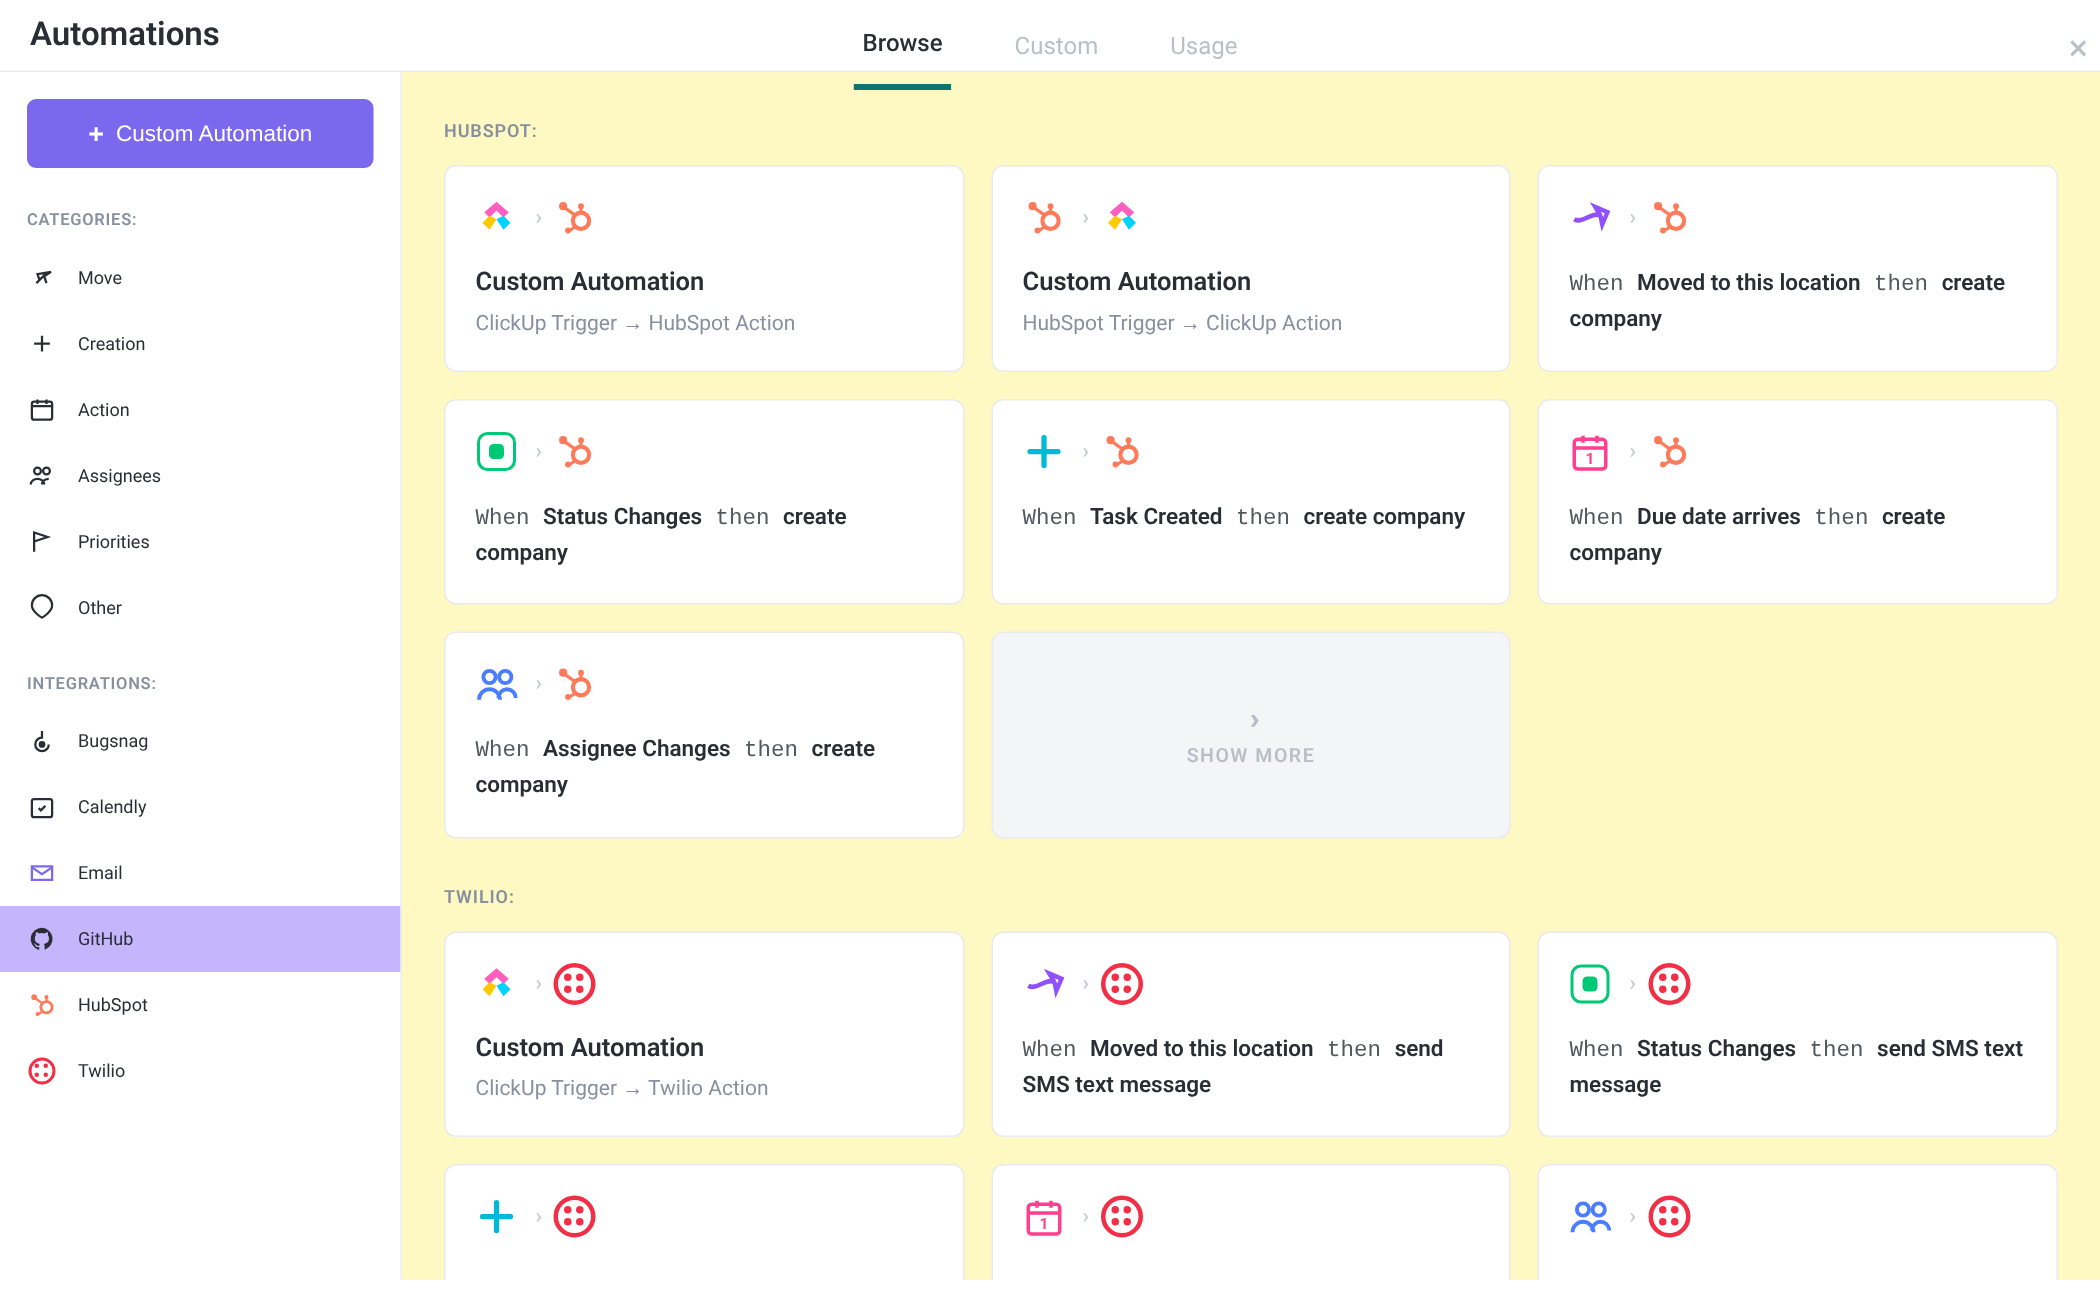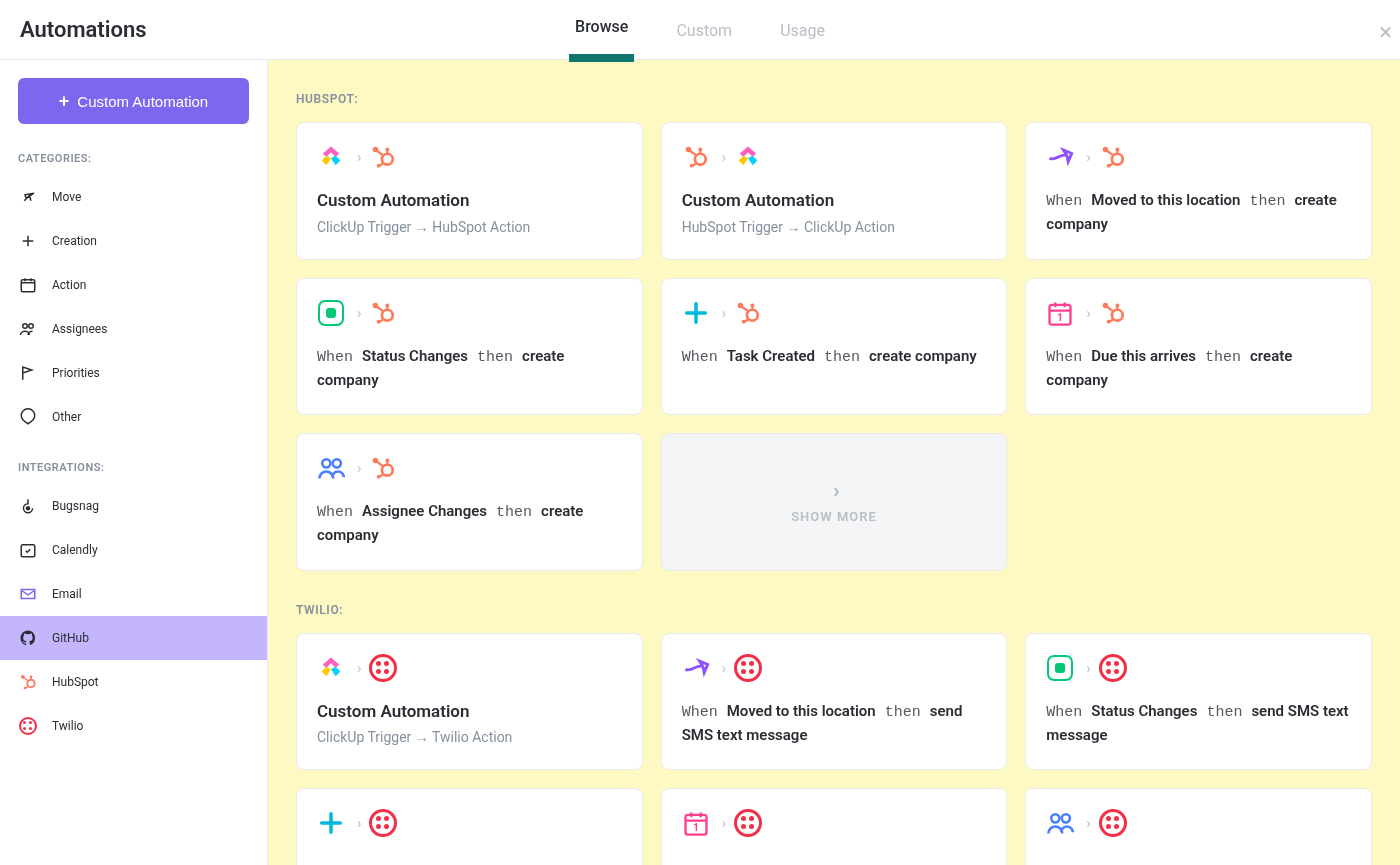--- a/index.html
+++ b/index.html
@@ -1,21 +1,21 @@
 <!DOCTYPE html>
 <html><head>
 <meta charset="utf-8">
 <style>
   * { box-sizing: border-box; margin: 0; padding: 0; }
   body { font-family: -apple-system, BlinkMacSystemFont, "Segoe UI", Roboto, sans-serif; background: #fff; color: #2a2e34; width: 1400px; height: 865px; overflow: hidden; }
-  .header { display: flex; align-items: center; height: 60px; border-bottom: 1px solid #e8eaed; position: relative; padding: 0 20px; }
+  .header { display: flex; align-items: center; height: 48px; border-bottom: 1px solid #e8eaed; position: relative; padding: 0 20px; }
   .header-title { font-size: 22px; font-weight: 600; }
   .tabs { position: absolute; left: 50%; top: 0; transform: translateX(-50%); display: flex; gap: 36px; height: 60px; align-items: center; }
   .tab { font-size: 16px; color: #b9bec7; padding: 18px 6px; cursor: pointer; }
-  .tab.active { color: #2a2e34; font-weight: 500; border-bottom: 8px solid #0f766e; }
+  .tab.active { color: #2a2e34; font-weight: 500; border-bottom: 4px solid #0f766e; }
   .close-x { position: absolute; right: 8px; top: 18px; font-size: 24px; color: #b9bec7; cursor: pointer; }
   .body { display: flex; height: calc(865px - 60px); }
   .sidebar { width: 268px; border-right: 1px solid #e8eaed; padding: 18px 0; overflow-y: auto; }
   .custom-btn { display:flex; align-items:center; justify-content:center; gap:8px; background: #7b68ee; color: #fff; font-size: 15px; font-weight: 500; border: none; border-radius: 6px; padding: 14px 20px; margin: 0 18px 20px 18px; cursor: pointer; width: calc(100% - 36px); }
   .custom-btn .plus { font-size: 18px; font-weight: 700; line-height: 1; }
   .side-heading { font-size: 11px; font-weight: 600; letter-spacing: 0.5px; color: #87909e; padding: 8px 18px 10px; text-transform: uppercase; }
   .side-item { display:flex; align-items:center; gap:14px; padding: 12px 18px; font-size: 12px; color: #2a2e34; cursor: pointer; }
   .side-item.active { background: #c4b5fd; }
   .side-icon { width: 20px; height: 20px; display:flex; align-items:center; justify-content:center; color:#2a2e34; }
   .main { flex:1; background: #fef9c3; padding: 24px 28px; overflow-y: auto; }
@@ -301,21 +301,21 @@
             <span class="app-icon">
               <svg viewBox="0 0 24 24" width="26" height="26">
                 <circle cx="16" cy="14" r="5" fill="none" stroke="#ff7a59" stroke-width="2.5"></circle>
                 <circle cx="5" cy="5" r="2.5" fill="#ff7a59"></circle>
                 <circle cx="16" cy="5" r="1.8" fill="#ff7a59"></circle>
                 <circle cx="8" cy="20" r="1.8" fill="#ff7a59"></circle>
                 <path d="M6 6l7 5M16 6v3M12 18l-3 2" stroke="#ff7a59" stroke-width="2"></path>
               </svg>
             </span>
           </div>
-          <div class="card-desc"><span class="light">When </span><span class="bold">Due this arrives</span><span class="light"> then </span><span class="bold">create company</span></div>
+          <div class="card-desc"><span class="light">When </span><span class="bold">Due date arrives</span><span class="light"> then </span><span class="bold">create company</span></div>
         </div>
         <div class="card">
           <div class="card-icons">
             <span class="app-icon">
               <svg viewBox="0 0 24 24" width="28" height="28" fill="none" stroke="#4a7dff" stroke-width="2.2">
                 <circle cx="8" cy="8" r="3.5"></circle>
                 <circle cx="17" cy="8" r="3.5"></circle>
                 <path d="M2 21c0-3.5 3-6 6-6s6 2.5 6 6M13 20c.5-3 2.5-5 5-5s5 2 5 5"></path>
               </svg>
             </span>

